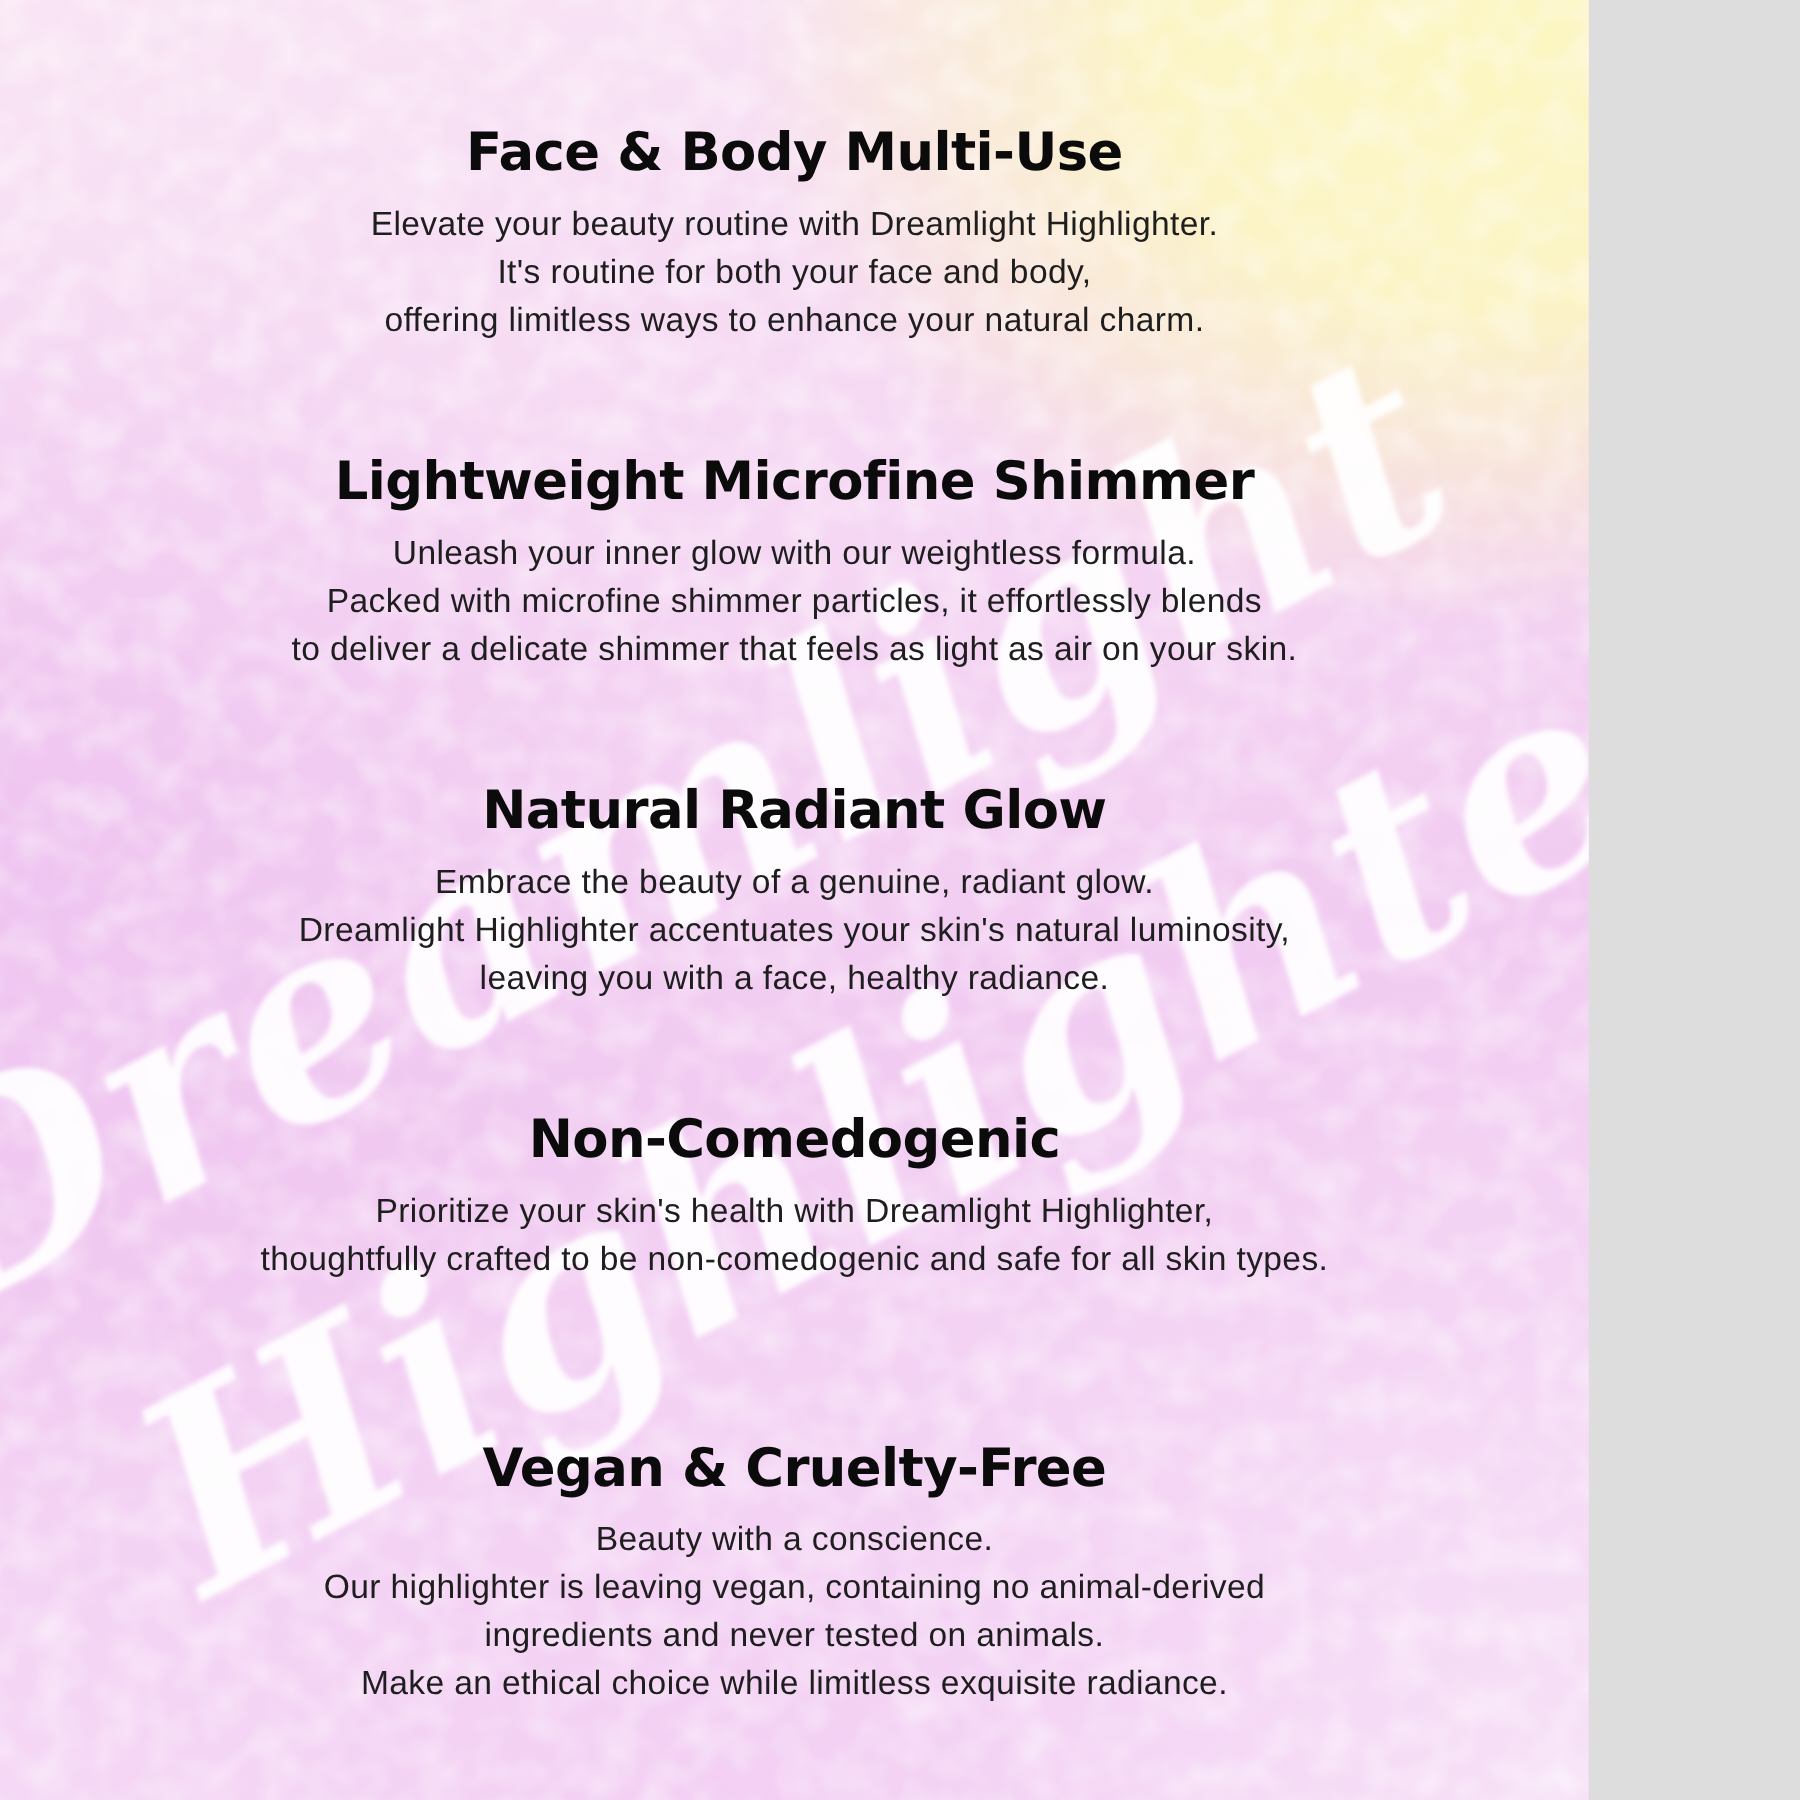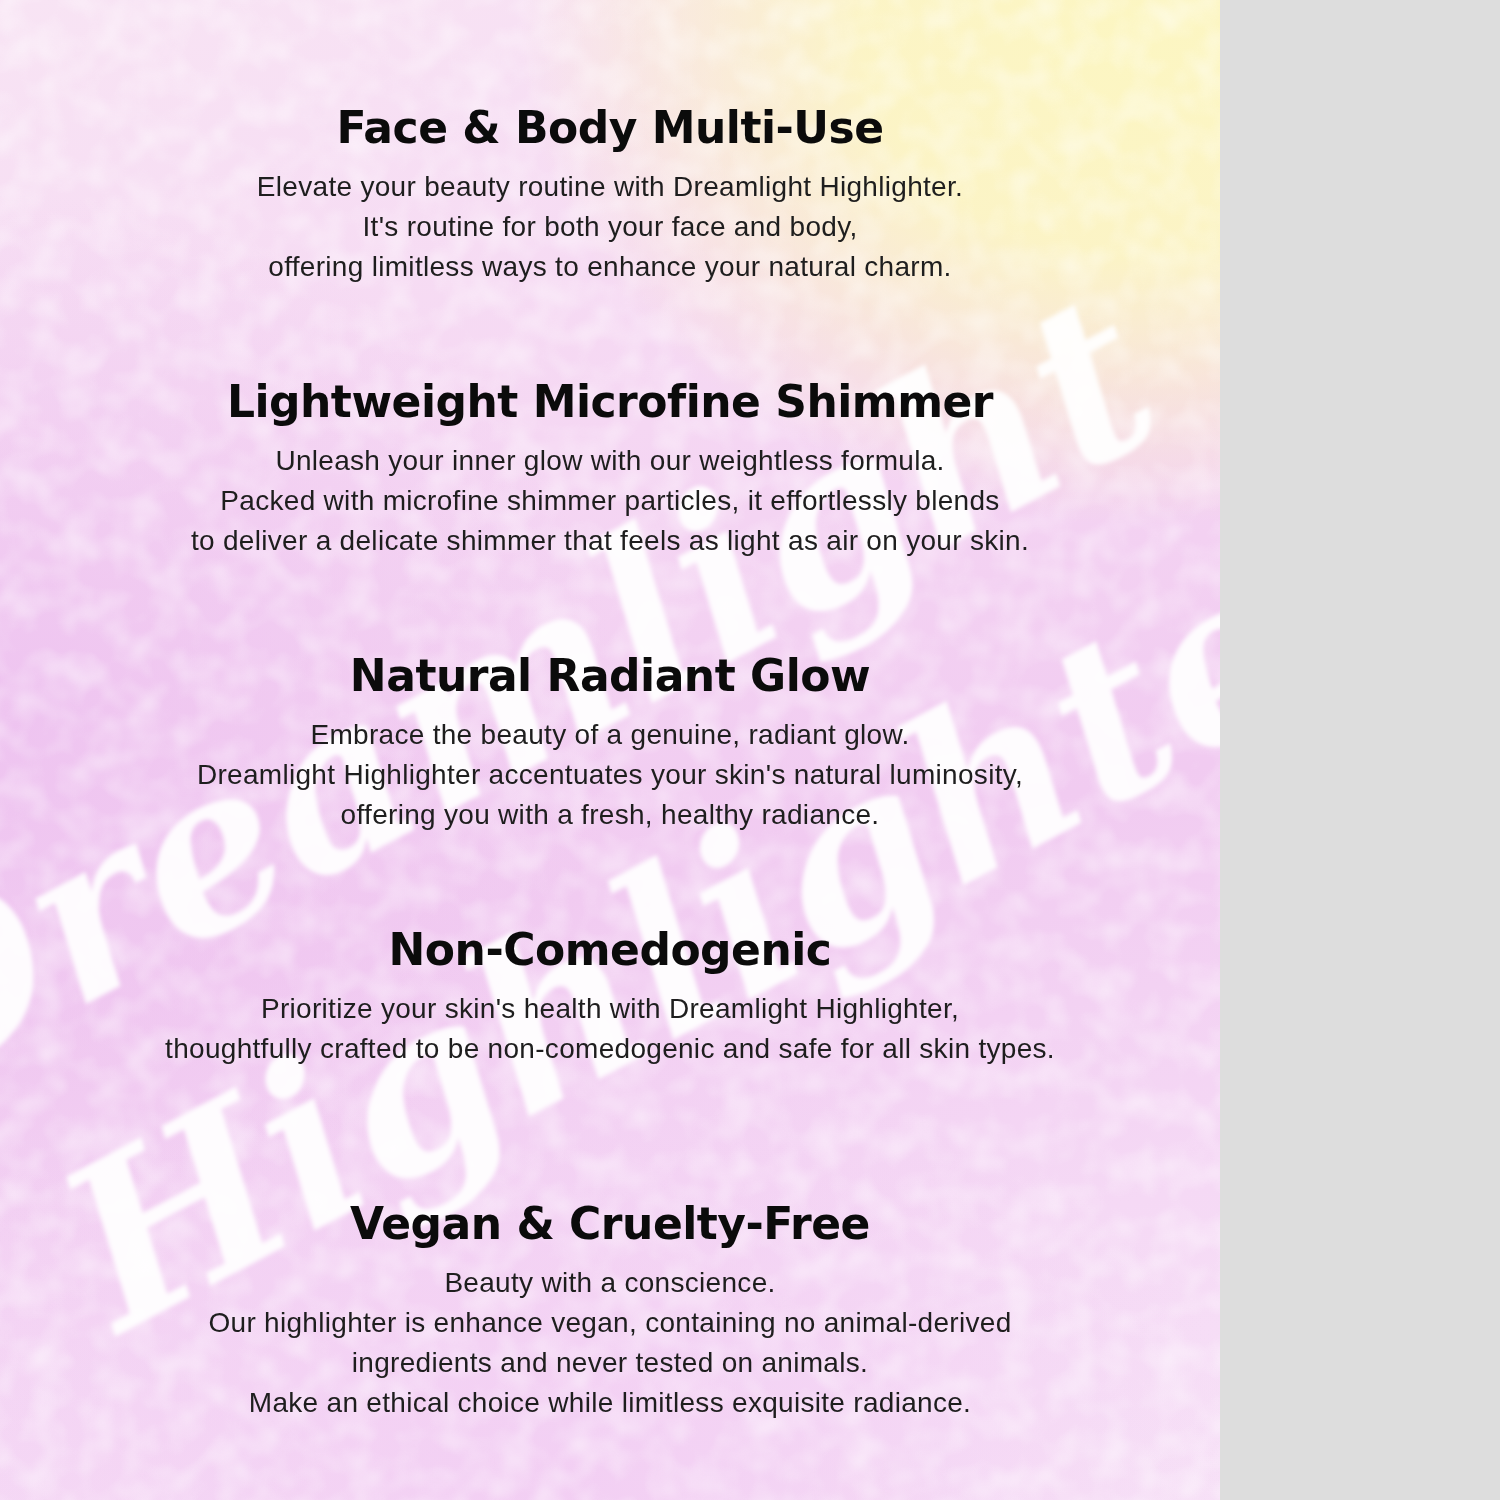--- a/index.html
+++ b/index.html
@@ -1,18 +1,18 @@
 <!DOCTYPE html>
 <html><head>
 <meta charset="utf-8">
 <style>
   html,body{margin:0;padding:0;background:#ddd;}
   .canvas{
     position:relative;
-    width:1220px;height:1500px;
+    width:1324px;height:1500px;
     overflow:hidden;
     font-family:"Liberation Sans",sans-serif;
   }
   
   .bg-gradient{
     position:absolute;inset:0;z-index:0;
     background:
       radial-gradient(ellipse 950px 750px at 94% 2%, rgba(252,246,194,1) 0%, rgba(252,246,194,0.92) 30%, rgba(252,246,194,0) 66%),
       radial-gradient(ellipse 1000px 850px at 0% 48%, rgba(238,195,240,0.95) 0%, rgba(238,195,240,0) 62%),
       radial-gradient(ellipse 1100px 700px at 45% 100%, rgba(242,205,243,0.9) 0%, rgba(242,205,243,0) 65%),
@@ -86,30 +86,30 @@
     <h2>Lightweight Microfine Shimmer</h2>
     <p>Unleash your inner glow with our weightless formula.</p>
     <p>Packed with microfine shimmer particles, it effortlessly blends</p>
     <p>to deliver a delicate shimmer that feels as light as air on your skin.</p>
   </section>
 
   <section class="feature s3">
     <h2>Natural Radiant Glow</h2>
     <p>Embrace the beauty of a genuine, radiant glow.</p>
     <p>Dreamlight Highlighter accentuates your skin's natural luminosity,</p>
-    <p>offering you with a fresh, healthy radiance.</p>
+    <p>leaving you with a face, healthy radiance.</p>
   </section>
 
   <section class="feature s4">
     <h2>Non-Comedogenic</h2>
     <p>Prioritize your skin's health with Dreamlight Highlighter,</p>
     <p>thoughtfully crafted to be non-comedogenic and safe for all skin types.</p>
   </section>
 
   <section class="feature s5">
     <h2>Vegan &amp; Cruelty-Free</h2>
     <p>Beauty with a conscience.</p>
-    <p>Our highlighter is enhance vegan, containing no animal-derived</p>
+    <p>Our highlighter is leaving vegan, containing no animal-derived</p>
     <p>ingredients and never tested on animals.</p>
     <p>Make an ethical choice while limitless exquisite radiance.</p>
   </section>
 
 </div>
 
 </body></html>

